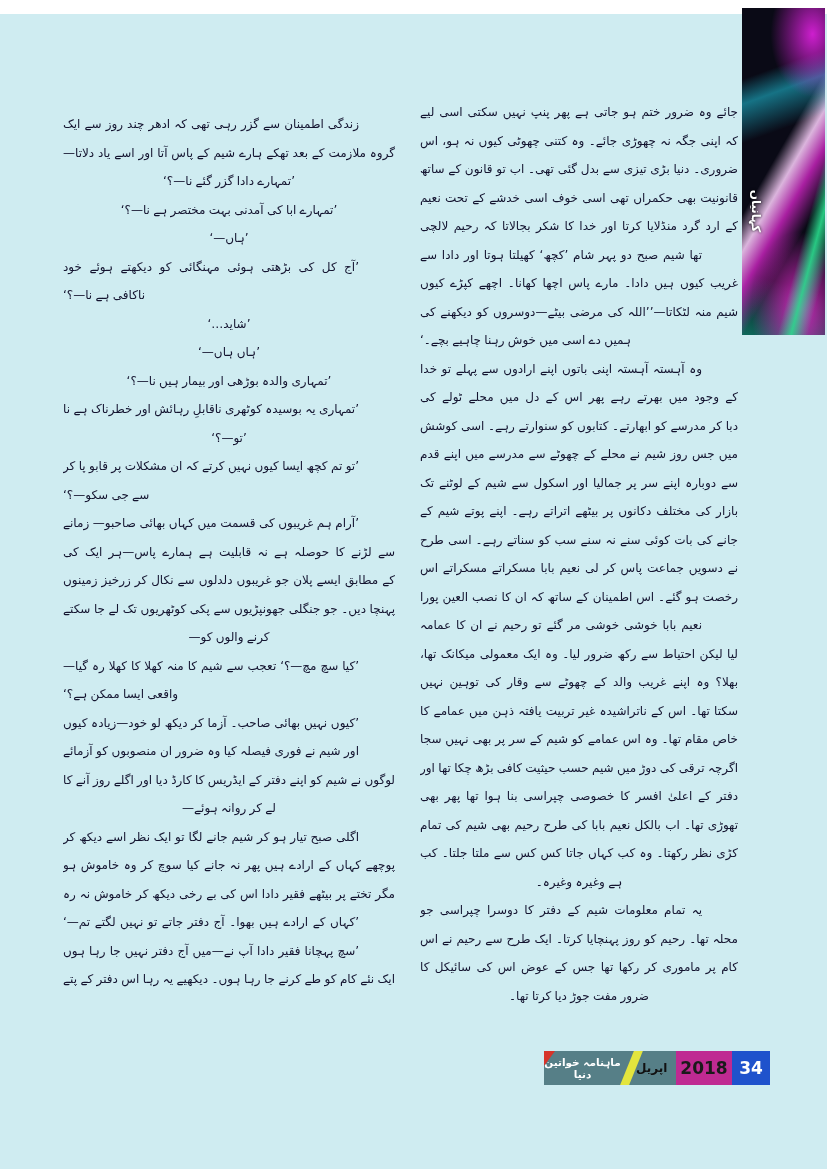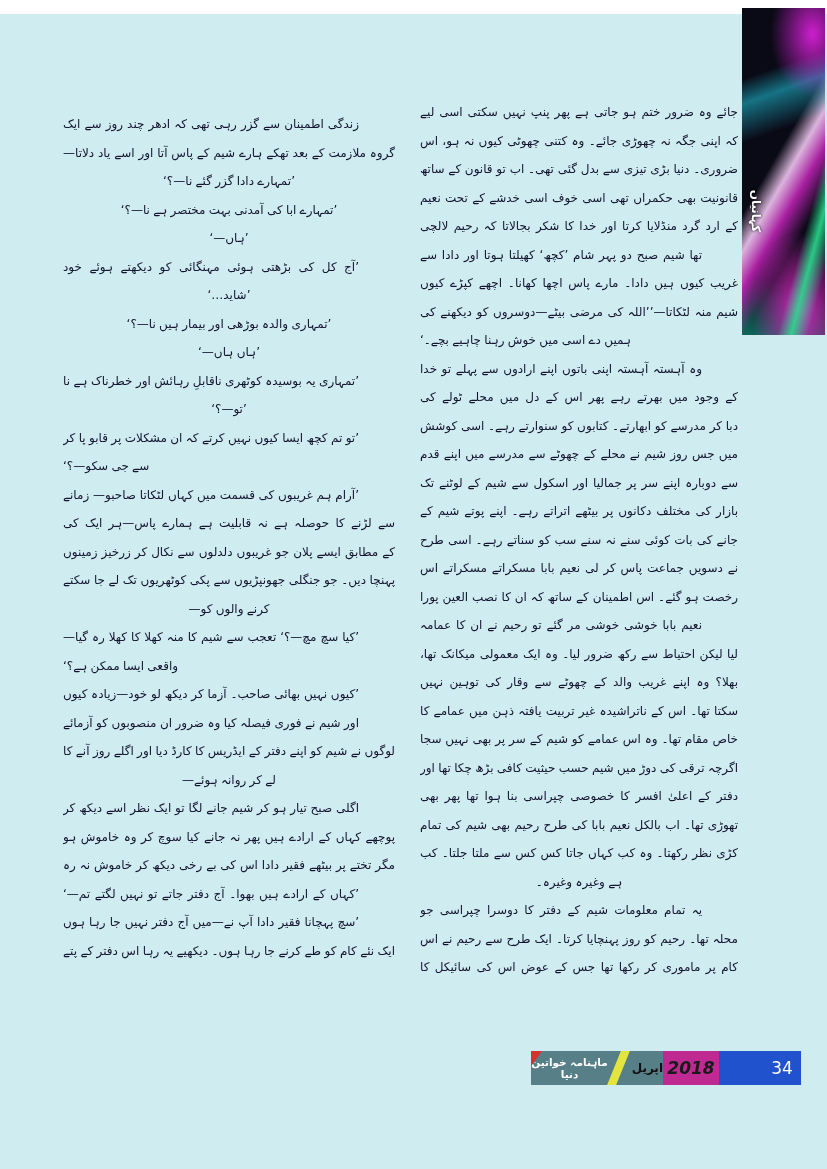--- a/index.html
+++ b/index.html
@@ -30,35 +30,35 @@
   .col-left{left:63px;top:110px;width:332px;}
   .para{margin:0;}
   .line{height:28.5px;line-height:28.5px;overflow:hidden;white-space:normal;}
   .line.j{text-align:justify;text-align-last:justify;}
   .line.c{text-align:center;}
   .line.r{text-align:center;}
   .line.l{text-align:left;}
   .line.ind{text-indent:36px;}
 
   
-  .footer{position:absolute;left:531px;top:1051px;height:34px;display:flex;align-items:stretch;}
+  .footer{position:absolute;left:544px;top:1051px;height:34px;display:flex;align-items:stretch;}
   .f-teal{position:relative;width:132px;background:var(--footer-teal,#567f87);
           display:flex;align-items:center;overflow:hidden;}
   .f-red{position:absolute;left:0;top:0;width:0;height:0;
          border-top:15px solid var(--footer-red,#d6342a);border-right:11px solid transparent;}
   .f-mag{flex:1;color:#ffffff;font-size:10.5px;font-weight:bold;text-align:center;
          direction:rtl;padding-right:6px;position:relative;z-index:1;}
   .f-slash{width:9px;height:46px;margin:-6px 0;background:var(--footer-yellow,#e3e53e);
            transform:skewX(-22deg);flex:none;}
-  .f-month{width:40px;color:#111111;font-size:12px;font-weight:bold;text-align:right;
+  .f-month{width:40px;color:#111111;font-size:12px;font-weight:bold;text-align:left;
            direction:rtl;flex:none;}
   .f-year{width:56px;background:var(--footer-magenta,#bf2a92);color:#1a1a1a;font-size:17px;
-          font-weight:bold;display:flex;align-items:center;justify-content:center;font-style:italic;}
+          font-weight:bold;display:flex;align-items:center;justify-content:center;}
   .f-page{width:38px;background:var(--footer-blue,#1f52cc);color:#ffffff;font-size:17px;
-          font-weight:normal;display:flex;align-items:center;justify-content:center;padding-left:44px;}
+          font-weight:bold;display:flex;align-items:center;justify-content:center;}
 </style>
 </head>
 <body>
 
 <div class="page">
   <div class="top-white-band"></div>
 
   <div class="banner">
     <div class="streaks"></div>
     <div class="strip-label">کہانیاں</div>
@@ -98,60 +98,62 @@
         <div class="line j">اگرچہ ترقی کی دوڑ میں شیم حسب حیثیت کافی بڑھ چکا تھا اور ایک اہم</div>
         <div class="line j">دفتر کے اعلیٰ افسر کا خصوصی چپراسی بنا ہوا تھا پھر بھی عمامہ پہننے کے لائق</div>
         <div class="line j">تھوڑی تھا۔ اب بالکل نعیم بابا کی طرح رحیم بھی شیم کی تمام حرکات پر</div>
         <div class="line j">کڑی نظر رکھتا۔ وہ کب کہاں جاتا کس کس سے ملتا جلتا۔ کب گھر لوٹتا</div>
         <div class="line r">ہے وغیرہ وغیرہ۔</div>
       </div>
       <div class="para">
         <div class="line j ind">یہ تمام معلومات شیم کے دفتر کا دوسرا چپراسی جو اتفاق سے ان کا ہم</div>
         <div class="line j">محلہ تھا۔ رحیم کو روز پہنچایا کرتا۔ ایک طرح سے رحیم نے اس لڑکے کو اس</div>
         <div class="line j">کام پر ماموری کر رکھا تھا جس کے عوض اس کی سائیکل کا پنکچر وغیرہ وقت</div>
+        <div class="line r">ضرور مفت جوڑ دیا کرتا تھا۔</div>
       </div>
     </div>
   <div class="col col-left">
       <div class="para">
         <div class="line j ind">زندگی اطمینان سے گزر رہی تھی کہ ادھر چند روز سے ایک انجانا</div>
         <div class="line j">گروہ ملازمت کے بعد تھکے ہارے شیم کے پاس آتا اور اسے یاد دلاتا—</div>
       </div>
       <div class="para">
         <div class="line c">’تمہارے دادا گزر گئے نا—؟‘</div>
       </div>
       <div class="para">
         <div class="line c">’تمہارے ابا کی آمدنی بہت مختصر ہے نا—؟‘</div>
       </div>
       <div class="para">
         <div class="line c">’ہاں—‘</div>
       </div>
       <div class="para">
         <div class="line j ind">’آج کل کی بڑھتی ہوئی مہنگائی کو دیکھتے ہوئے خود تمہاری تنخواہ</div>
+        <div class="line l">ناکافی ہے نا—؟‘</div>
       </div>
       <div class="para">
         <div class="line c">’شاید…‘</div>
       </div>
       <div class="para">
-        <div class="line c">’تمہاری والدہ بوڑھی اور بیمار ہیں نا—؟‘</div>
+        <div class="line c">’ہاں ہاں—‘</div>
       </div>
       <div class="para">
-        <div class="line c">’ہاں ہاں—‘</div>
+        <div class="line c">’تمہاری والدہ بوڑھی اور بیمار ہیں نا—؟‘</div>
       </div>
       <div class="para">
         <div class="line j ind">’تمہاری یہ بوسیدہ کوٹھری ناقابلِ رہائش اور خطرناک ہے نا—؟‘</div>
       </div>
       <div class="para">
         <div class="line c">’تو—؟‘</div>
       </div>
       <div class="para">
         <div class="line j ind">’تو تم کچھ ایسا کیوں نہیں کرتے کہ ان مشکلات پر قابو پا کر آرام</div>
         <div class="line l">سے جی سکو—؟‘</div>
       </div>
       <div class="para">
-        <div class="line j ind">’آرام ہم غریبوں کی قسمت میں کہاں لٹکاتا صاحبو— زمانے</div>
+        <div class="line j ind">’آرام ہم غریبوں کی قسمت میں کہاں بھائی صاحبو— زمانے</div>
         <div class="line j">سے لڑنے کا حوصلہ ہے نہ قابلیت ہے ہمارے پاس—ہر ایک کی اہلیت</div>
         <div class="line j">کے مطابق ایسے پلان جو غریبوں دلدلوں سے نکال کر زرخیز زمینوں تک</div>
         <div class="line j">پہنچا دیں۔ جو جنگلی جھونپڑیوں سے پکی کوٹھریوں تک لے جا سکتے ہیں کام</div>
         <div class="line r">کرنے والوں کو—</div>
       </div>
       <div class="para">
         <div class="line j ind">’کیا سچ مچ—؟‘ تعجب سے شیم کا منہ کھلا کا کھلا رہ گیا— ’کیا</div>
         <div class="line l">واقعی ایسا ممکن ہے؟‘</div>
       </div>
       <div class="para">

